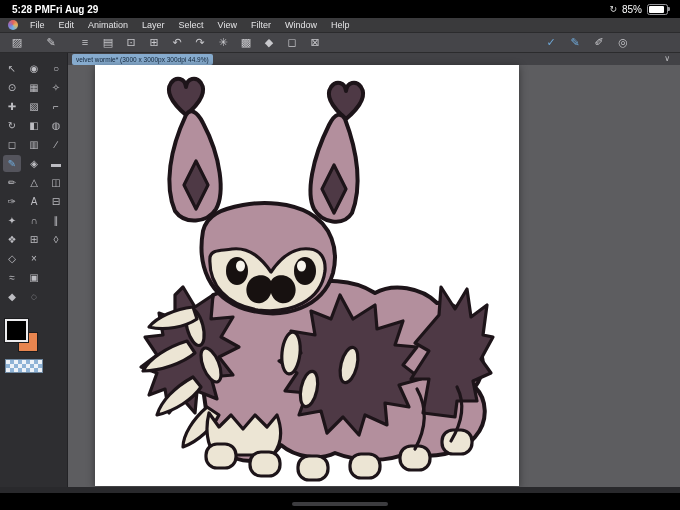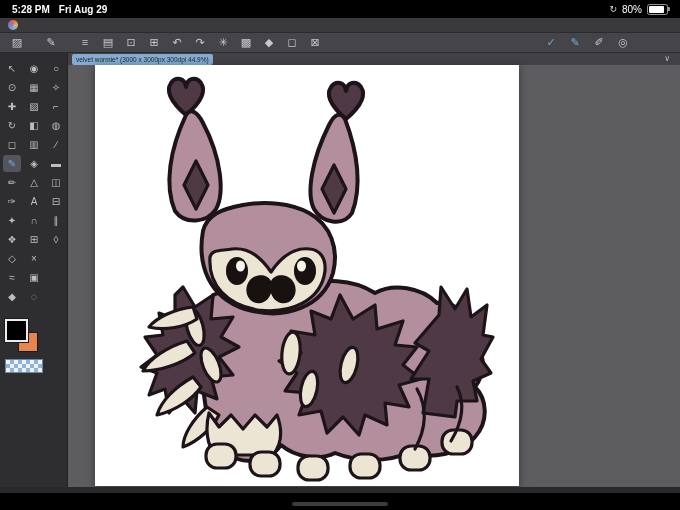--- a/index.html
+++ b/index.html
@@ -3,21 +3,21 @@
 <meta charset="utf-8">
 <style>
   html,body{margin:0;padding:0;background:#000;}
   #screen{position:relative;width:680px;height:510px;background:#000;overflow:hidden;
           font-family:"Liberation Sans","DejaVu Sans",sans-serif;}
 
   
   .status-bar{position:absolute;left:0;top:0;width:100%;height:18px;display:flex;
               justify-content:space-between;align-items:center;padding:0 12px;box-sizing:border-box;
               color:#fff;font-size:10px;font-weight:600;}
-  .sb-left{display:flex;gap:9px;}
+  .sb-left{display:flex;}
   .sb-right{display:flex;align-items:center;gap:5px;font-weight:400;}
   .sb-lock{font-size:9px;color:#d8d8d8;}
   .battery{position:relative;width:19px;height:9px;border:1px solid #97979b;border-radius:2.5px;}
   .battery-level{position:absolute;left:1px;top:1px;bottom:1px;background:#fff;border-radius:1px;}
   .battery-nub{position:absolute;right:-3px;top:2px;width:2px;height:4px;background:#97979b;
                border-radius:0 1.2px 1.2px 0;}
 
   
   .menu-bar{position:absolute;left:0;top:18px;width:100%;height:15px;background:#3a3a3c;
             display:flex;align-items:center;padding-left:6px;box-sizing:border-box;
@@ -84,30 +84,41 @@
 
 <div id="screen">
 
   <header class="status-bar">
     <div class="sb-left">
       <span>5:28 PM</span>
       <span>Fri Aug 29</span>
     </div>
     <div class="sb-right">
       <span class="sb-lock">↻</span>
-      <span>80%</span>
+      <span>85%</span>
       <span class="battery">
         <span class="battery-level" style="width:80%"></span>
         <span class="battery-nub"></span>
       </span>
     </div>
   </header>
 
   <nav class="menu-bar">
     <span class="app-logo"></span>
+    <div class="menu-items">
+        <div class="menu-item">File</div>
+        <div class="menu-item">Edit</div>
+        <div class="menu-item">Animation</div>
+        <div class="menu-item">Layer</div>
+        <div class="menu-item">Select</div>
+        <div class="menu-item">View</div>
+        <div class="menu-item">Filter</div>
+        <div class="menu-item">Window</div>
+        <div class="menu-item">Help</div>
+      </div>
   </nav>
 
   <div class="toolbar">
     <div class="tb-group tb-panel">
         <div class="tb-icon">▨</div>
         <div class="tb-icon">✎</div>
       </div>
     <div class="tb-group tb-left">
         <div class="tb-icon">≡</div>
         <div class="tb-icon">▤</div>

